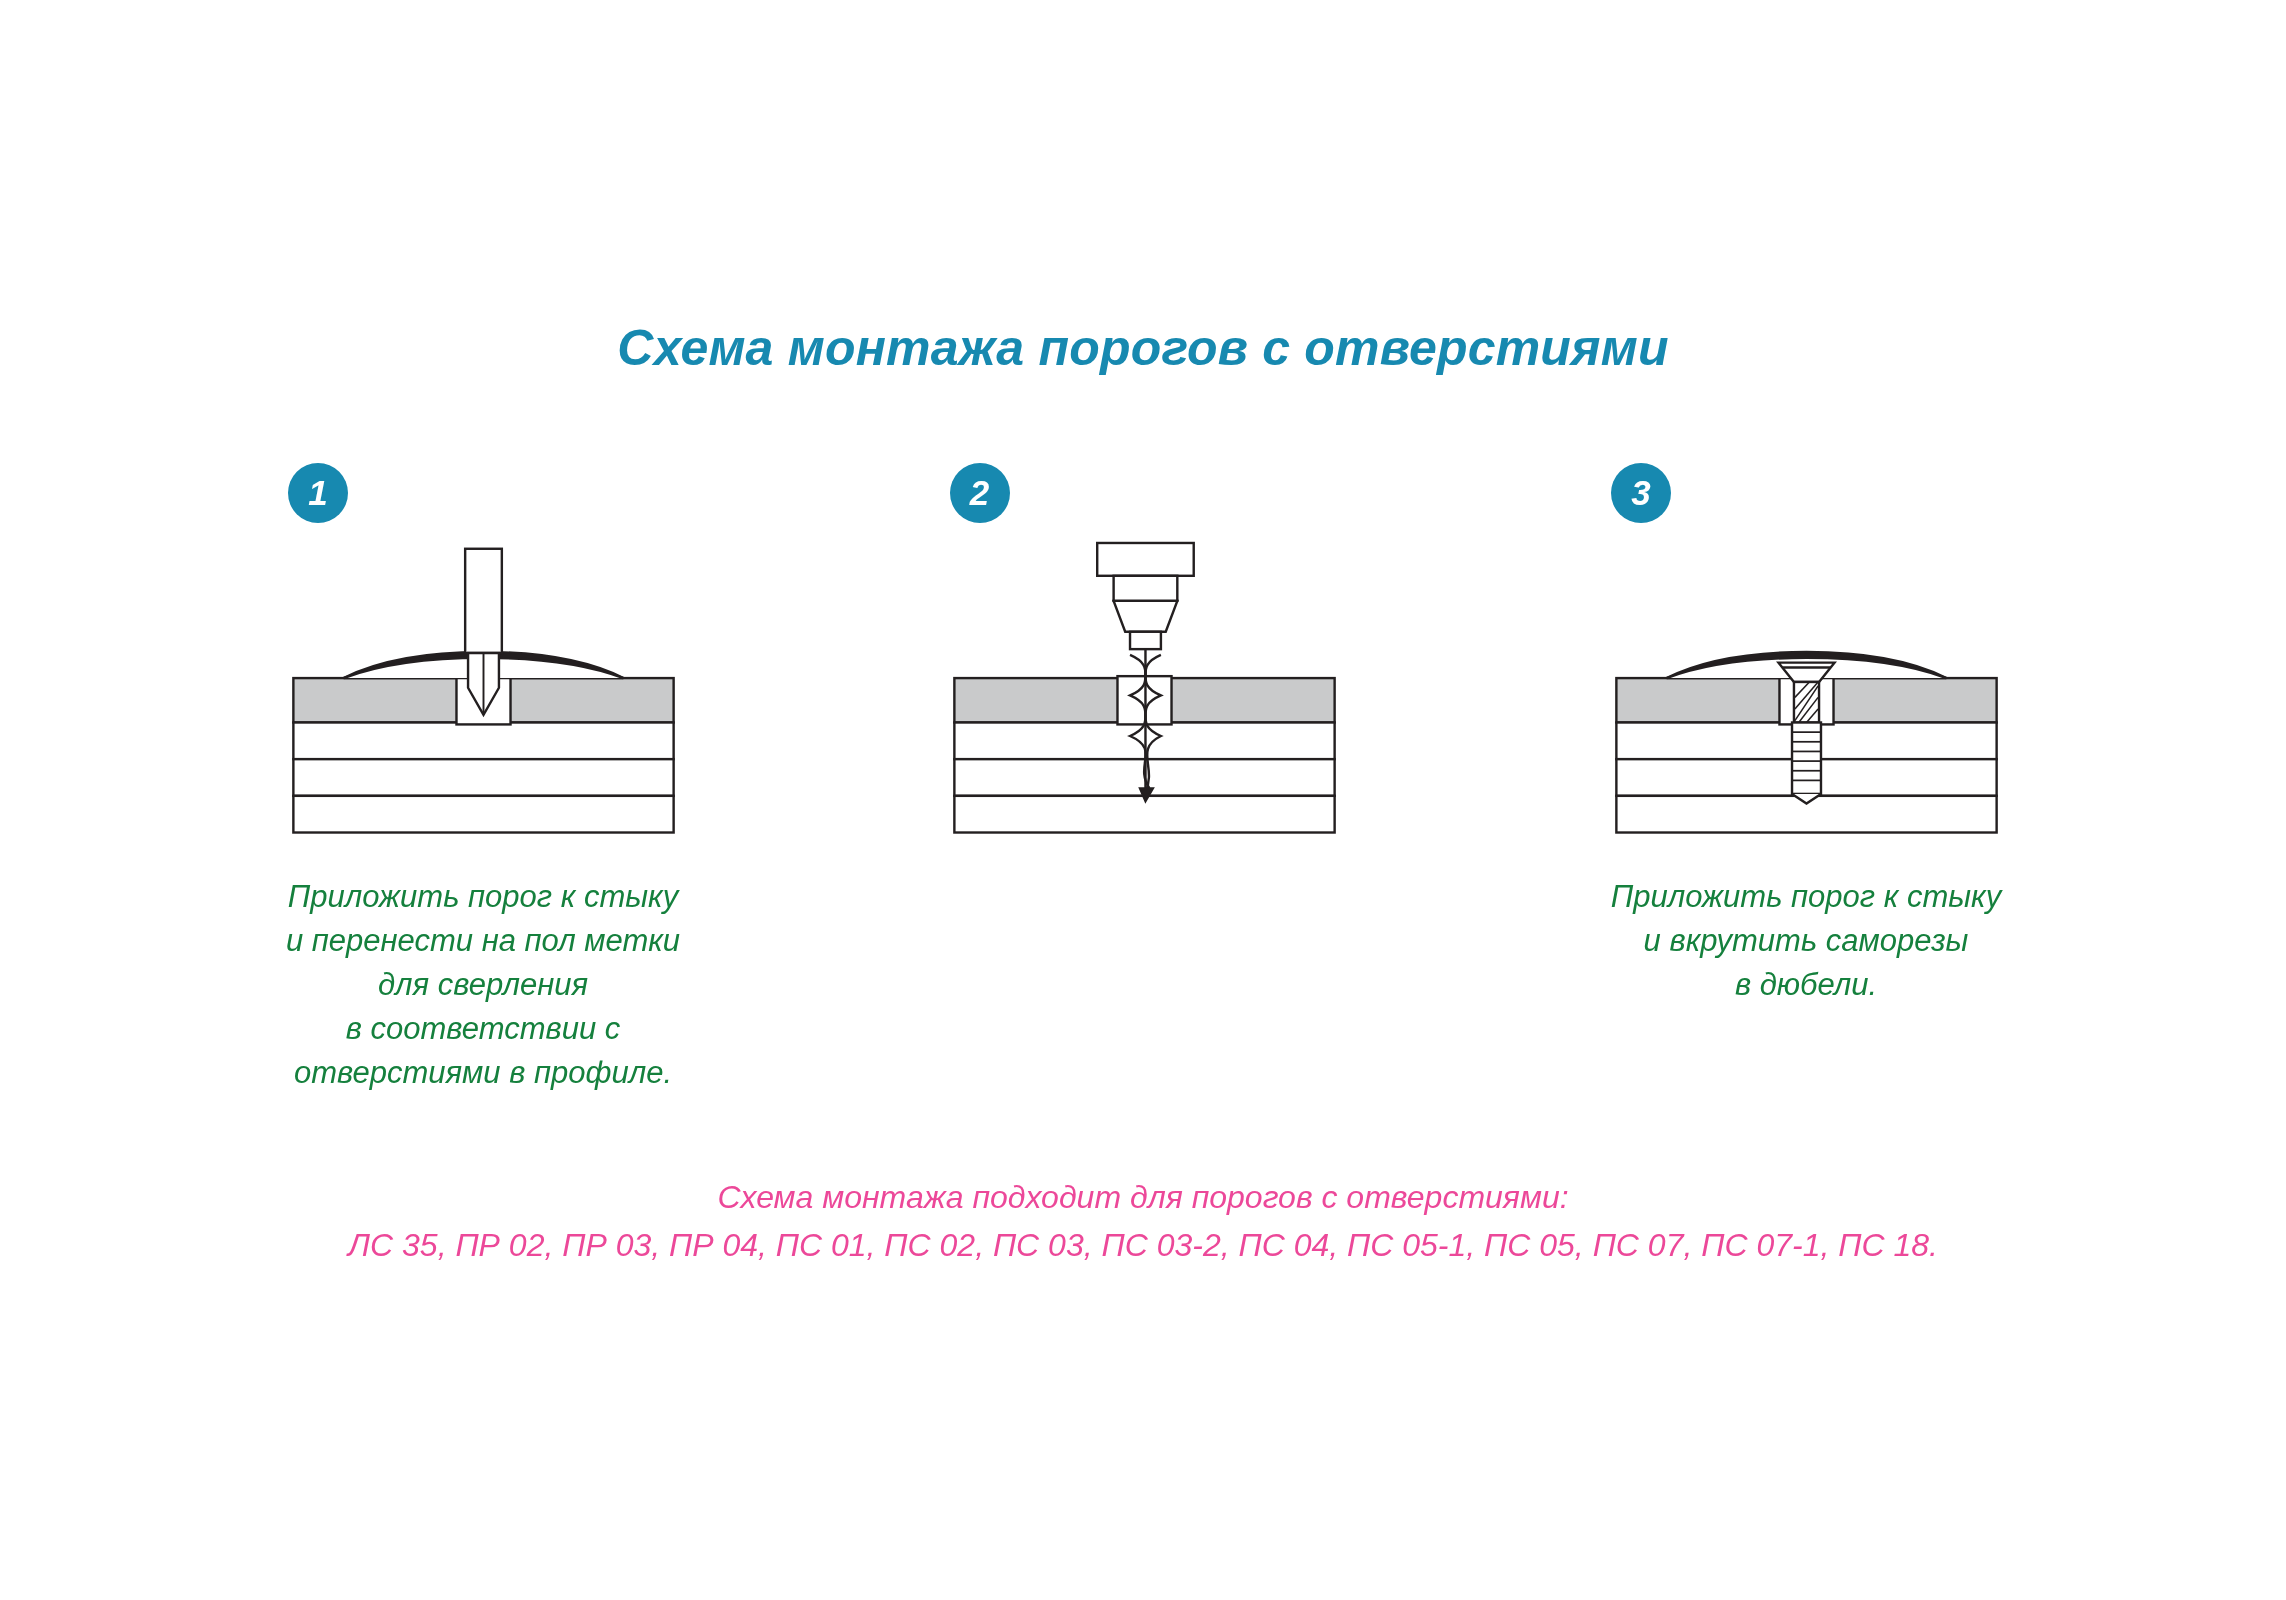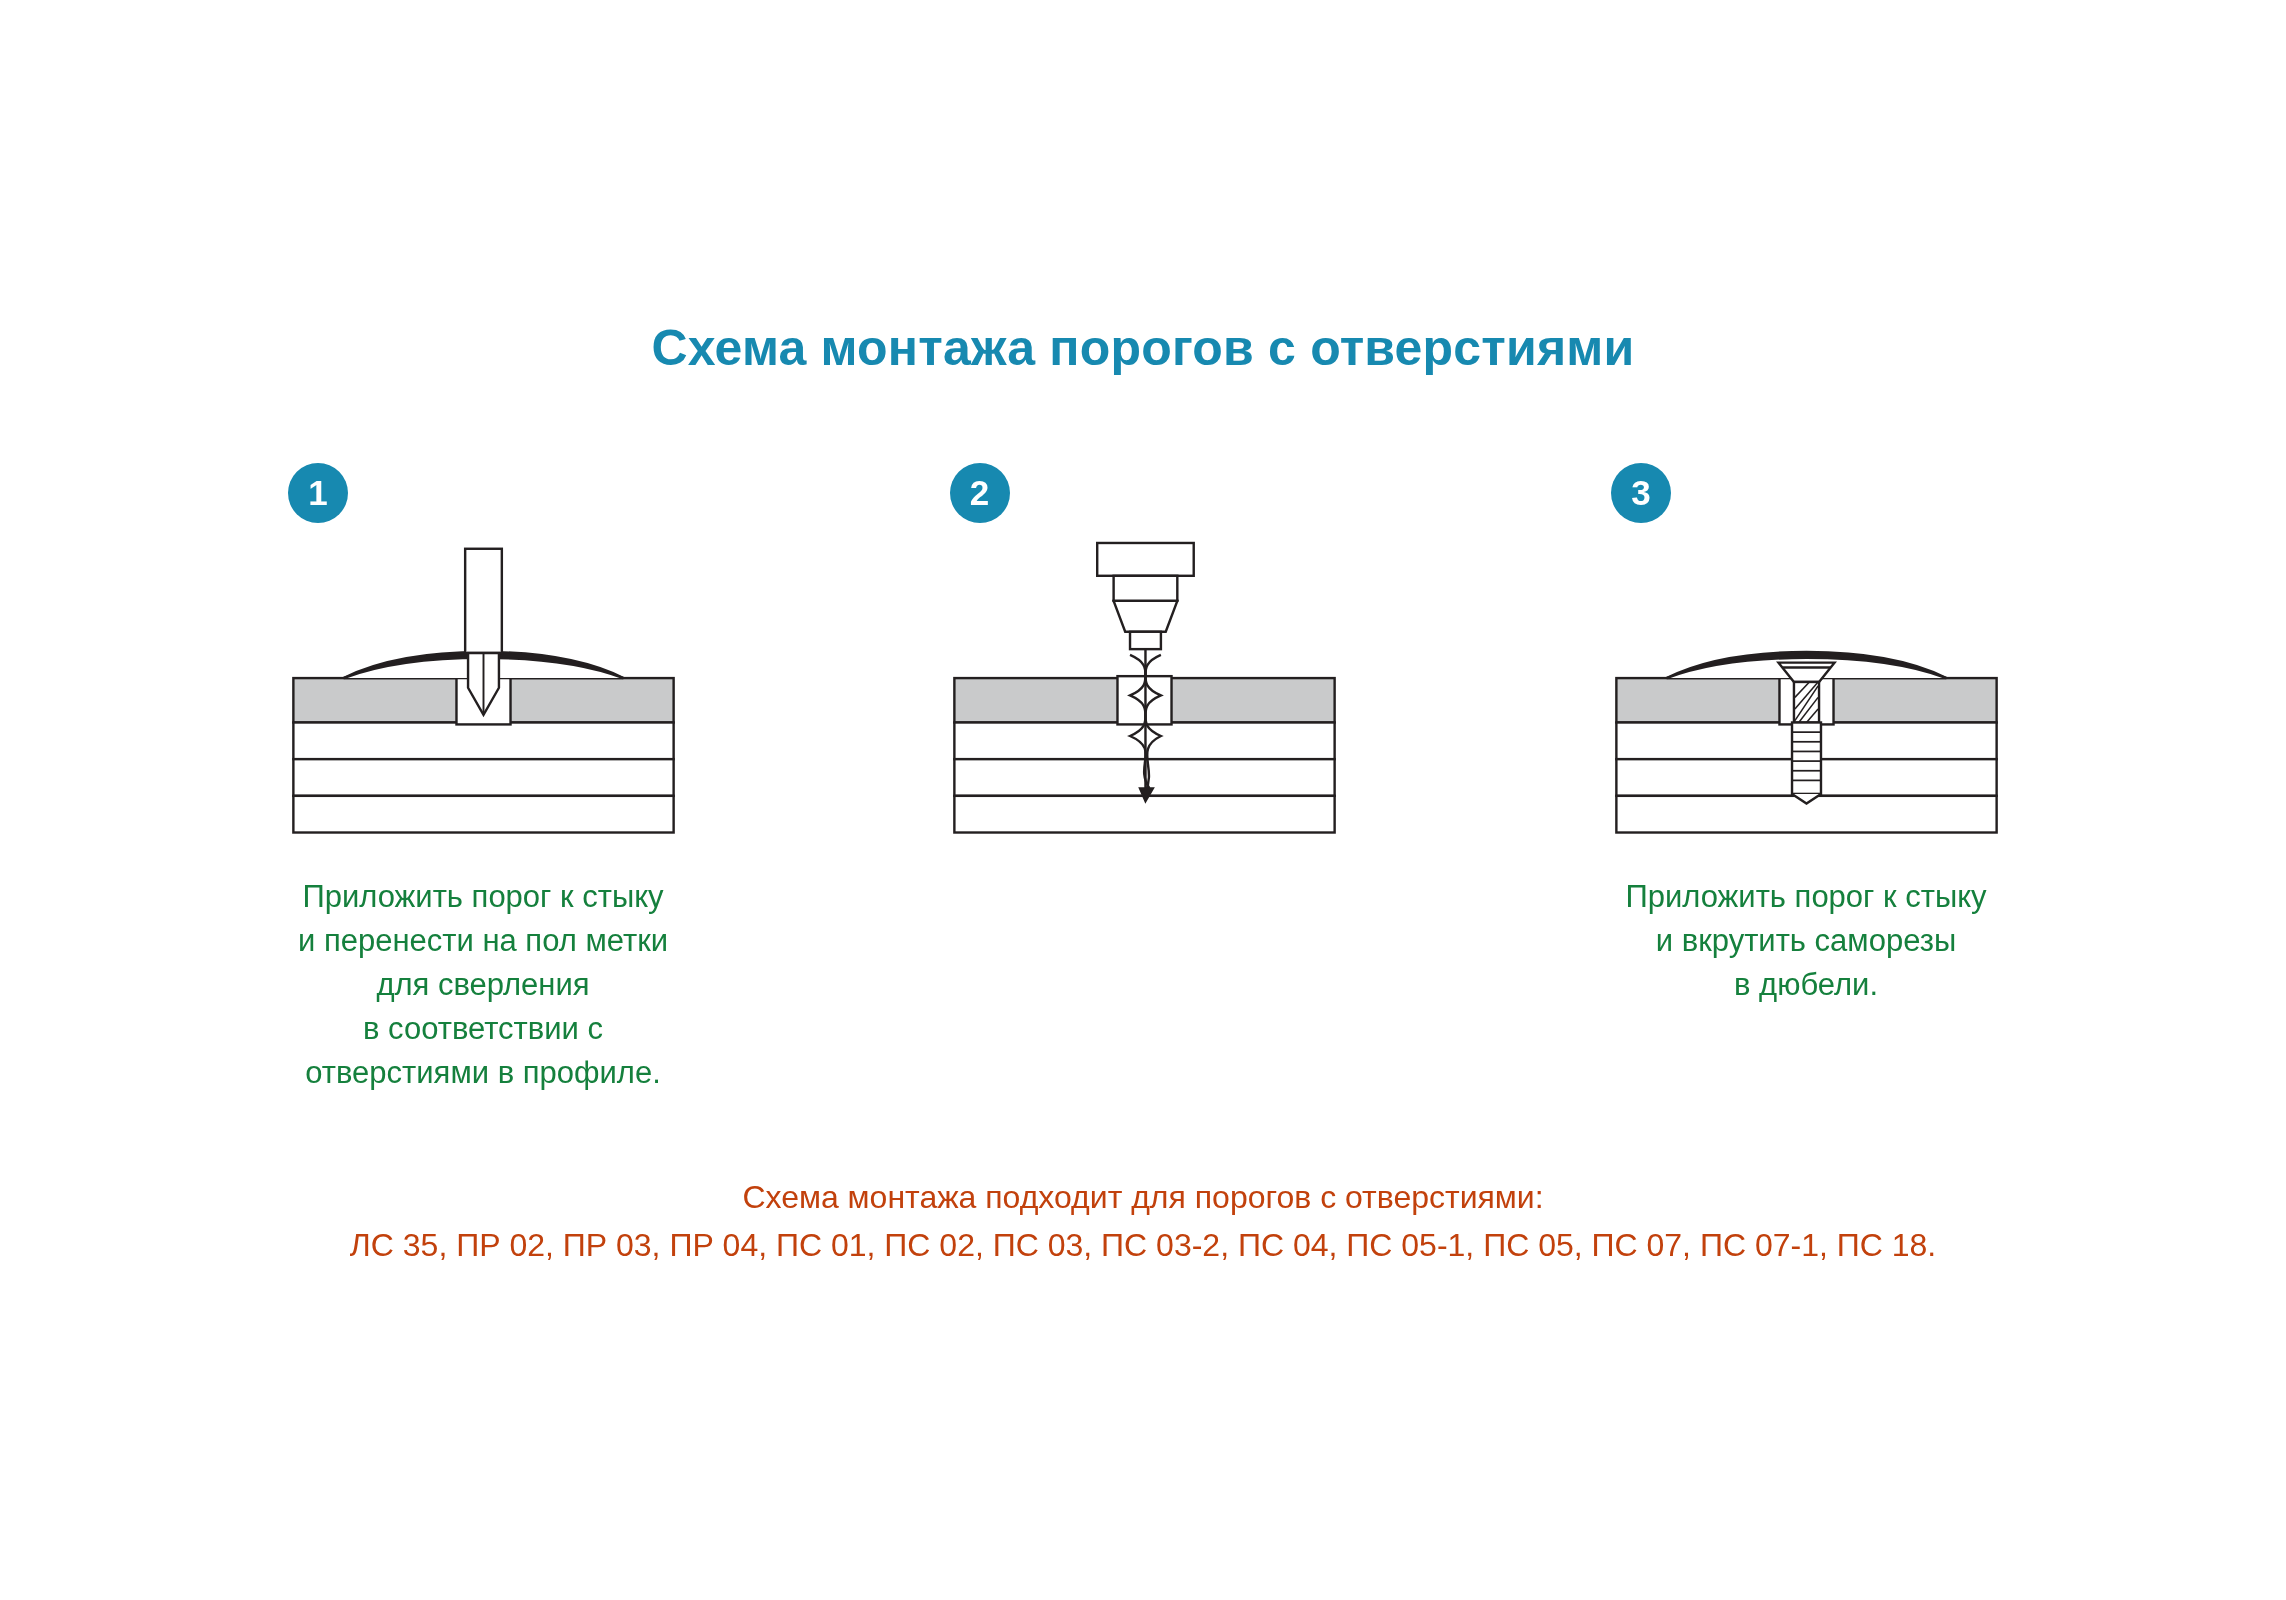--- a/index.html
+++ b/index.html
@@ -12,20 +12,21 @@
     height: 1601px;
     font-family: "Liberation Sans", sans-serif;
     color: #231f20;
     overflow: hidden;
   }
   .page {
     position: relative;
     width: 2286px;
     height: 1323px;
     background: #ffffff;
+    font-style: italic;
   }
   .title {
     position: absolute;
     top: 319px;
     left: 0;
     width: 2286px;
     text-align: center;
     font-size: 50px;
     font-weight: bold;
     color: #1789b0;
@@ -71,21 +72,21 @@
     color: #15803d;
   }
   .footer {
     position: absolute;
     top: 1173px;
     left: 0;
     width: 2286px;
     text-align: center;
     font-size: 32px;
     line-height: 1.5;
-    color: #c2410c;
+    color: #ec4899;
   }
   .footer .line2 {
     display: block;
   }
 </style>
 </head>
 <body>
 
 <div class="page">
 

